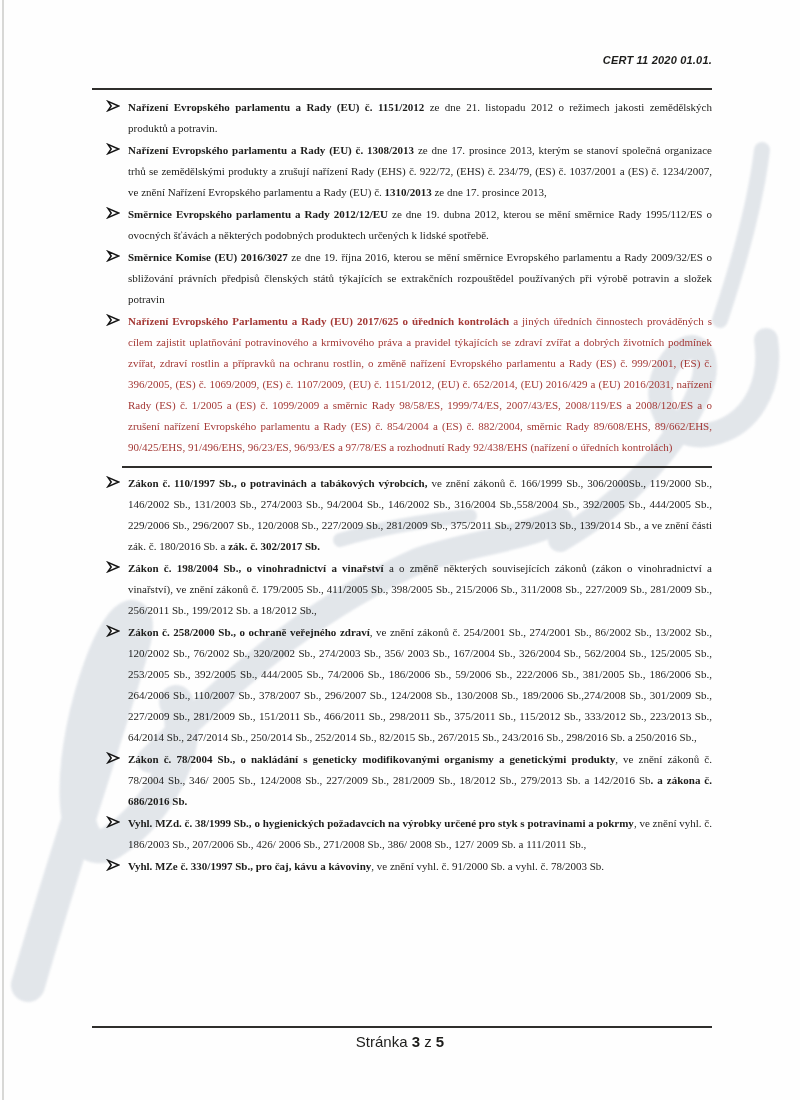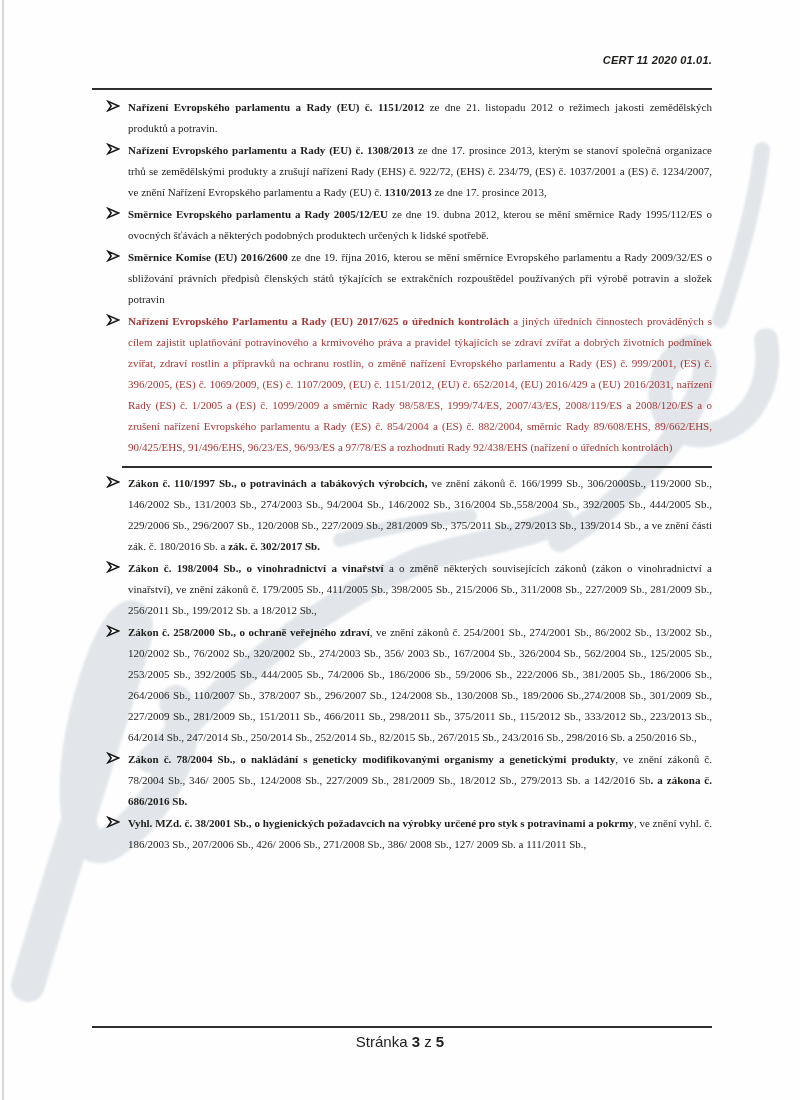--- a/index.html
+++ b/index.html
@@ -114,26 +114,26 @@
           </span><span class="bold">Nařízení Evropského parlamentu a Rady (EU) č. 1151/2012</span><span> ze dne 21. listopadu 2012 o režimech jakosti zemědělských produktů a potravin.</span></div>
         <div class="item"><span class="marker">
             <svg width="14" height="12" viewBox="0 0 14 12">
               <path d="M2 1.4 L12.6 6 L2 10.6 L5.2 6 Z" fill="#fefefe" stroke="#151515" stroke-width="1.5" stroke-linejoin="miter"></path>
             </svg>
           </span><span class="bold">Nařízení Evropského parlamentu a Rady (EU) č. 1308/2013</span><span> ze dne 17. prosince 2013, kterým se stanoví společná organizace trhů se zemědělskými produkty a zrušují nařízení Rady (EHS) č. 922/72, (EHS) č. 234/79, (ES) č. 1037/2001 a (ES) č. 1234/2007, ve znění Nařízení Evropského parlamentu a Rady (EU) č. </span><span class="bold">1310/2013</span><span> ze dne 17. prosince 2013,</span></div>
         <div class="item"><span class="marker">
             <svg width="14" height="12" viewBox="0 0 14 12">
               <path d="M2 1.4 L12.6 6 L2 10.6 L5.2 6 Z" fill="#fefefe" stroke="#151515" stroke-width="1.5" stroke-linejoin="miter"></path>
             </svg>
-          </span><span class="bold">Směrnice Evropského parlamentu a Rady 2005/12/EU</span><span> ze dne 19. dubna 2012, kterou se mění směrnice Rady 1995/112/ES o ovocných šťávách a některých podobných produktech určených k lidské spotřebě.</span></div>
+          </span><span class="bold">Směrnice Evropského parlamentu a Rady 2012/12/EU</span><span> ze dne 19. dubna 2012, kterou se mění směrnice Rady 1995/112/ES o ovocných šťávách a některých podobných produktech určených k lidské spotřebě.</span></div>
         <div class="item"><span class="marker">
             <svg width="14" height="12" viewBox="0 0 14 12">
               <path d="M2 1.4 L12.6 6 L2 10.6 L5.2 6 Z" fill="#fefefe" stroke="#151515" stroke-width="1.5" stroke-linejoin="miter"></path>
             </svg>
-          </span><span class="bold">Směrnice Komise (EU) 2016/2600</span><span> ze dne 19. října 2016, kterou se mění směrnice Evropského parlamentu a Rady 2009/32/ES o sbližování právních předpisů členských států týkajících se extrakčních rozpouštědel používaných při výrobě potravin a složek potravin</span></div>
+          </span><span class="bold">Směrnice Komise (EU) 2016/3027</span><span> ze dne 19. října 2016, kterou se mění směrnice Evropského parlamentu a Rady 2009/32/ES o sbližování právních předpisů členských států týkajících se extrakčních rozpouštědel používaných při výrobě potravin a složek potravin</span></div>
         <div class="item red-item"><span class="marker">
             <svg width="14" height="12" viewBox="0 0 14 12">
               <path d="M2 1.4 L12.6 6 L2 10.6 L5.2 6 Z" fill="#fefefe" stroke="#151515" stroke-width="1.5" stroke-linejoin="miter"></path>
             </svg>
           </span><span class="bold">Nařízení Evropského Parlamentu a Rady (EU) 2017/625 o úředních kontrolách</span><span> a jiných úředních činnostech prováděných s cílem zajistit uplatňování potravinového a krmivového práva a pravidel týkajících se zdraví zvířat a dobrých životních podmínek zvířat, zdraví rostlin a přípravků na ochranu rostlin, o změně nařízení Evropského parlamentu a Rady (ES) č. 999/2001, (ES) č. 396/2005, (ES) č. 1069/2009, (ES) č. 1107/2009, (EU) č. 1151/2012, (EU) č. 652/2014, (EU) 2016/429 a (EU) 2016/2031, nařízení Rady (ES) č. 1/2005 a (ES) č. 1099/2009 a směrnic Rady 98/58/ES, 1999/74/ES, 2007/43/ES, 2008/119/ES a 2008/120/ES a o zrušení nařízení Evropského parlamentu a Rady (ES) č. 854/2004 a (ES) č. 882/2004, směrnic Rady 89/608/EHS, 89/662/EHS, 90/425/EHS, 91/496/EHS, 96/23/ES, 96/93/ES a 97/78/ES a rozhodnutí Rady 92/438/EHS (nařízení o úředních kontrolách)</span></div>
       </div>
     <div class="rule-mid"></div>
     <div class="doc-list">
         <div class="item"><span class="marker">
             <svg width="14" height="12" viewBox="0 0 14 12">
@@ -152,20 +152,25 @@
           </span><span class="bold">Zákon č. 258/2000 Sb., o ochraně veřejného zdraví</span><span>, ve znění zákonů č. 254/2001 Sb., 274/2001 Sb., 86/2002 Sb., 13/2002 Sb., 120/2002 Sb., 76/2002 Sb., 320/2002 Sb., 274/2003 Sb., 356/ 2003 Sb., 167/2004 Sb., 326/2004 Sb., 562/2004 Sb., 125/2005 Sb., 253/2005 Sb., 392/2005 Sb., 444/2005 Sb., 74/2006 Sb., 186/2006 Sb., 59/2006 Sb., 222/2006 Sb., 381/2005 Sb., 186/2006 Sb., 264/2006 Sb., 110/2007 Sb., 378/2007 Sb., 296/2007 Sb., 124/2008 Sb., 130/2008 Sb., 189/2006 Sb.,274/2008 Sb., 301/2009 Sb., 227/2009 Sb., 281/2009 Sb., 151/2011 Sb., 466/2011 Sb., 298/2011 Sb., 375/2011 Sb., 115/2012 Sb., 333/2012 Sb., 223/2013 Sb., 64/2014 Sb., 247/2014 Sb., 250/2014 Sb., 252/2014 Sb., 82/2015 Sb., 267/2015 Sb., 243/2016 Sb., 298/2016 Sb. a 250/2016 Sb.,</span></div>
         <div class="item"><span class="marker">
             <svg width="14" height="12" viewBox="0 0 14 12">
               <path d="M2 1.4 L12.6 6 L2 10.6 L5.2 6 Z" fill="#fefefe" stroke="#151515" stroke-width="1.5" stroke-linejoin="miter"></path>
             </svg>
           </span><span class="bold">Zákon č. 78/2004 Sb., o nakládání s geneticky modifikovanými organismy a genetickými produkty</span><span>, ve znění zákonů č. 78/2004 Sb., 346/ 2005 Sb., 124/2008 Sb., 227/2009 Sb., 281/2009 Sb., 18/2012 Sb., 279/2013 Sb. a 142/2016 Sb</span><span class="bold">. a zákona č. 686/2016 Sb.</span></div>
         <div class="item"><span class="marker">
             <svg width="14" height="12" viewBox="0 0 14 12">
               <path d="M2 1.4 L12.6 6 L2 10.6 L5.2 6 Z" fill="#fefefe" stroke="#151515" stroke-width="1.5" stroke-linejoin="miter"></path>
             </svg>
-          </span><span class="bold">Vyhl. MZd. č. 38/2001 Sb., o hygienických požadavcích na výrobky určené pro styk s potravinami a pokrmy</span><span>, ve znění vyhl. č. 186/2003 Sb., 207/2006 Sb., 426/ 2006 Sb., 271/2008 Sb., 386/ 2008 Sb., 127/ 2009 Sb. a 111/2011 Sb.,</span></div>
+          </span><span class="bold">Vyhl. MZd. č. 38/1999 Sb., o hygienických požadavcích na výrobky určené pro styk s potravinami a pokrmy</span><span>, ve znění vyhl. č. 186/2003 Sb., 207/2006 Sb., 426/ 2006 Sb., 271/2008 Sb., 386/ 2008 Sb., 127/ 2009 Sb. a 111/2011 Sb.,</span></div>
+        <div class="item"><span class="marker">
+            <svg width="14" height="12" viewBox="0 0 14 12">
+              <path d="M2 1.4 L12.6 6 L2 10.6 L5.2 6 Z" fill="#fefefe" stroke="#151515" stroke-width="1.5" stroke-linejoin="miter"></path>
+            </svg>
+          </span><span class="bold">Vyhl. MZe č. 330/1997 Sb., pro čaj, kávu a kávoviny</span><span>, ve znění vyhl. č. 91/2000 Sb. a vyhl. č. 78/2003 Sb.</span></div>
       </div>
   </div>
 
   <div class="footer-rule"></div>
   <div class="footer-text"><span>Stránka </span><span class="bold">3</span><span> z </span><span class="bold">5</span></div>
 
 </div>
 
 </body></html>

